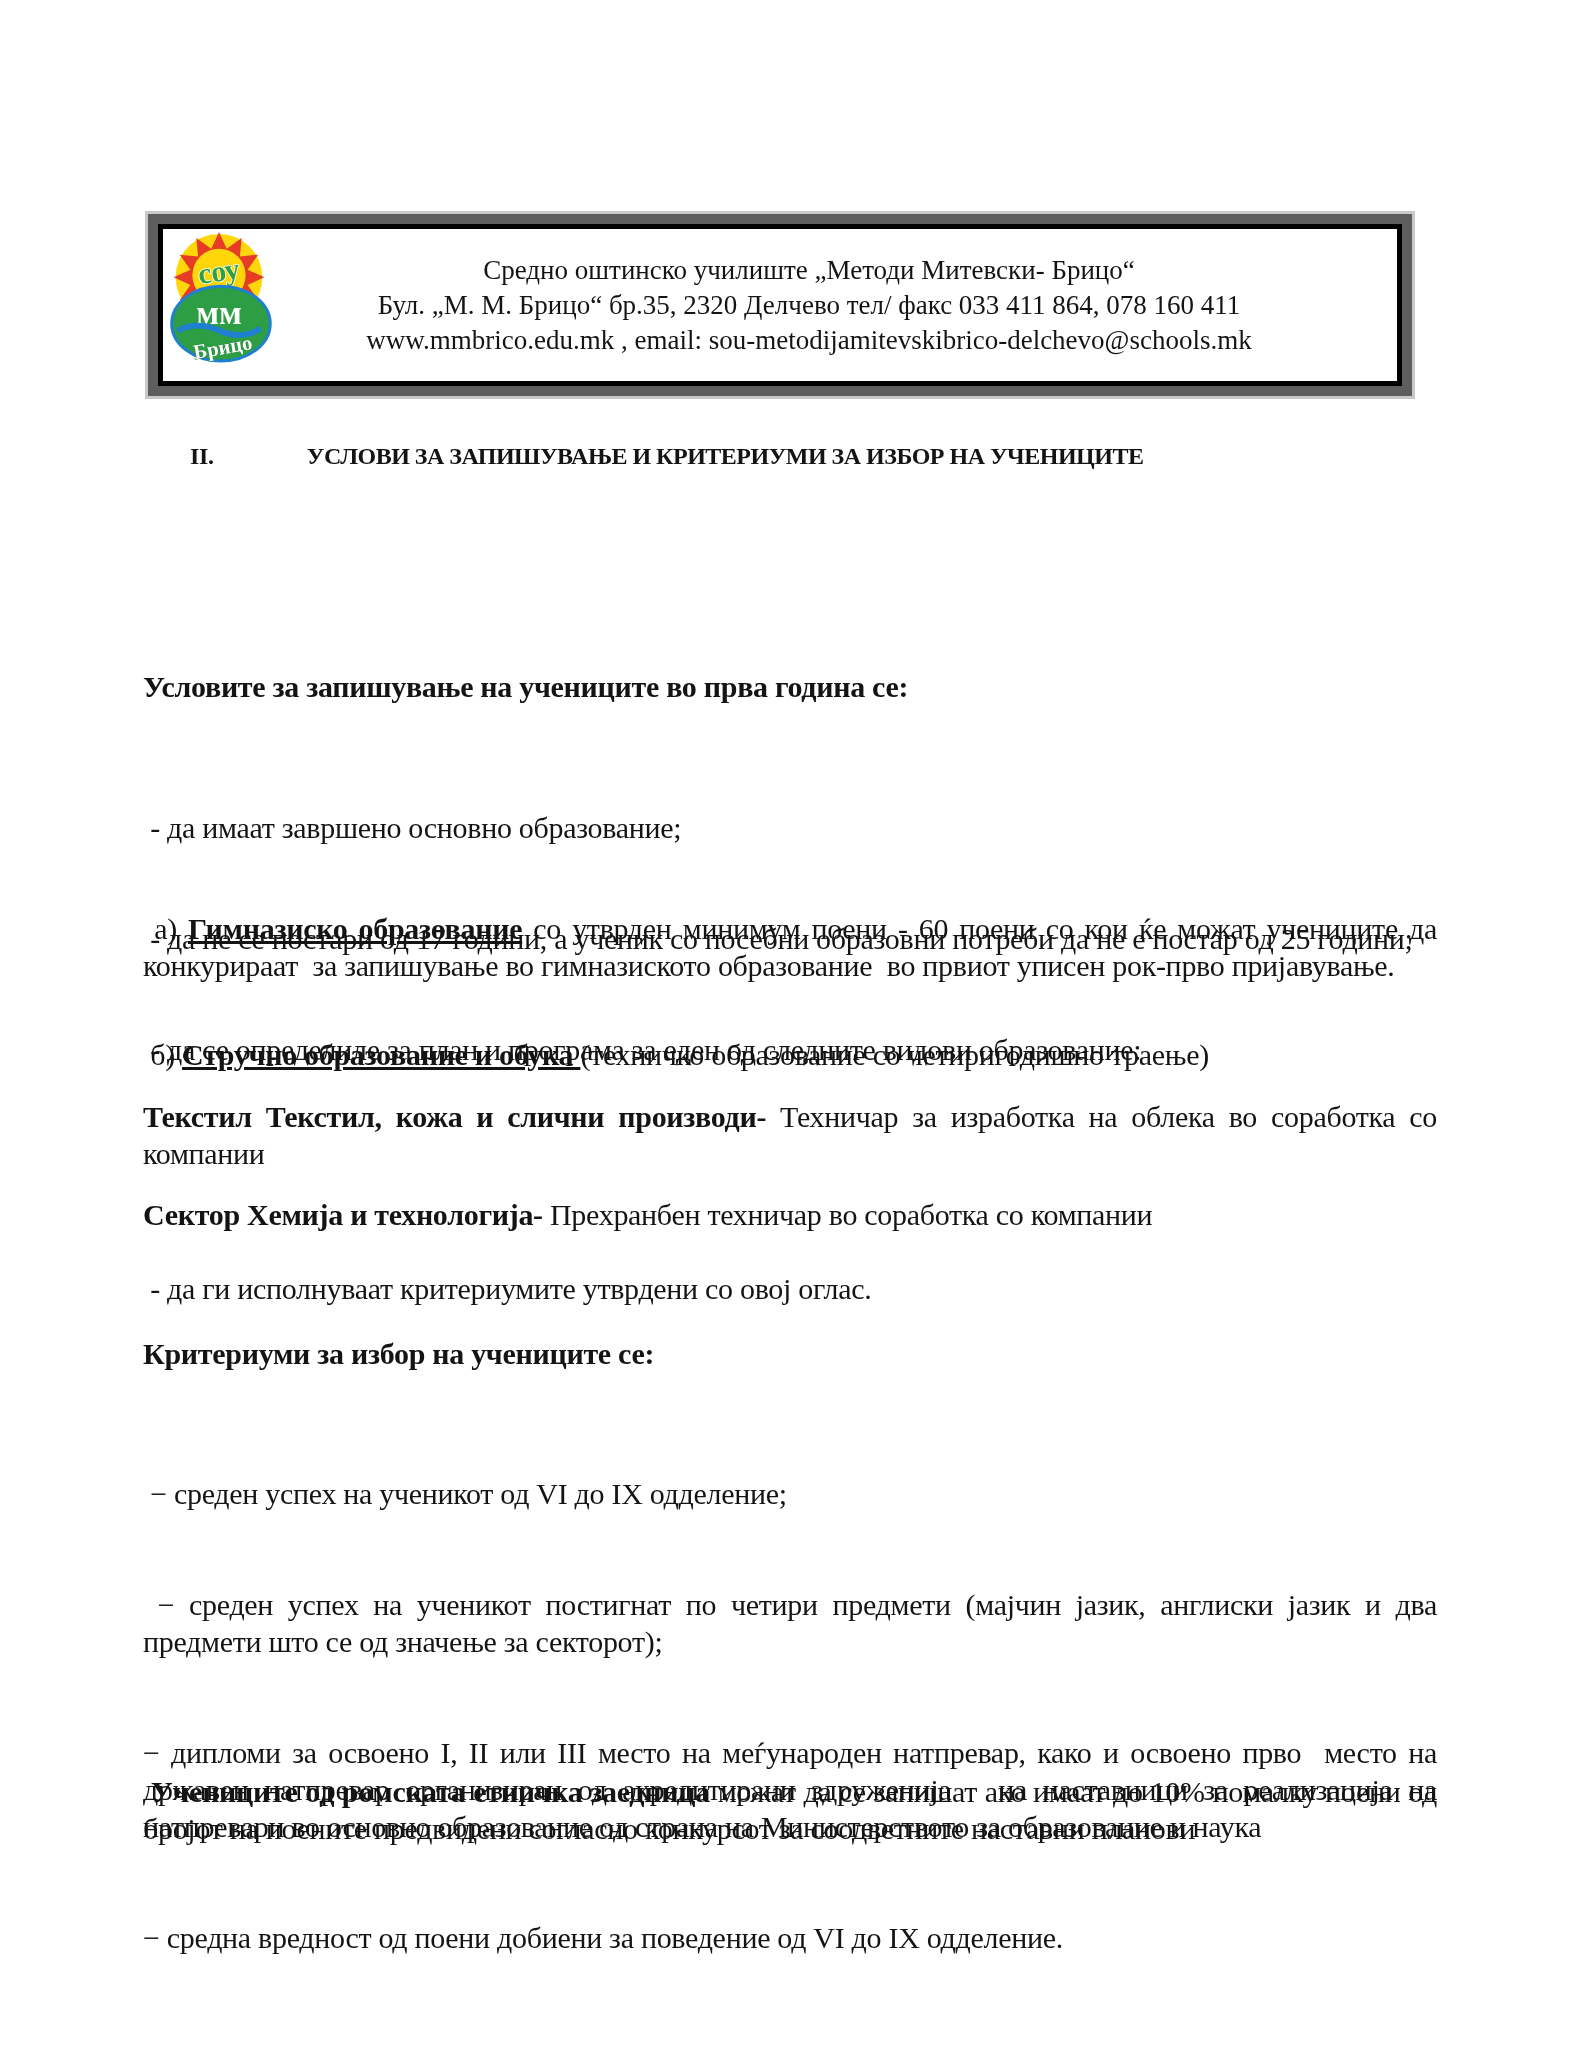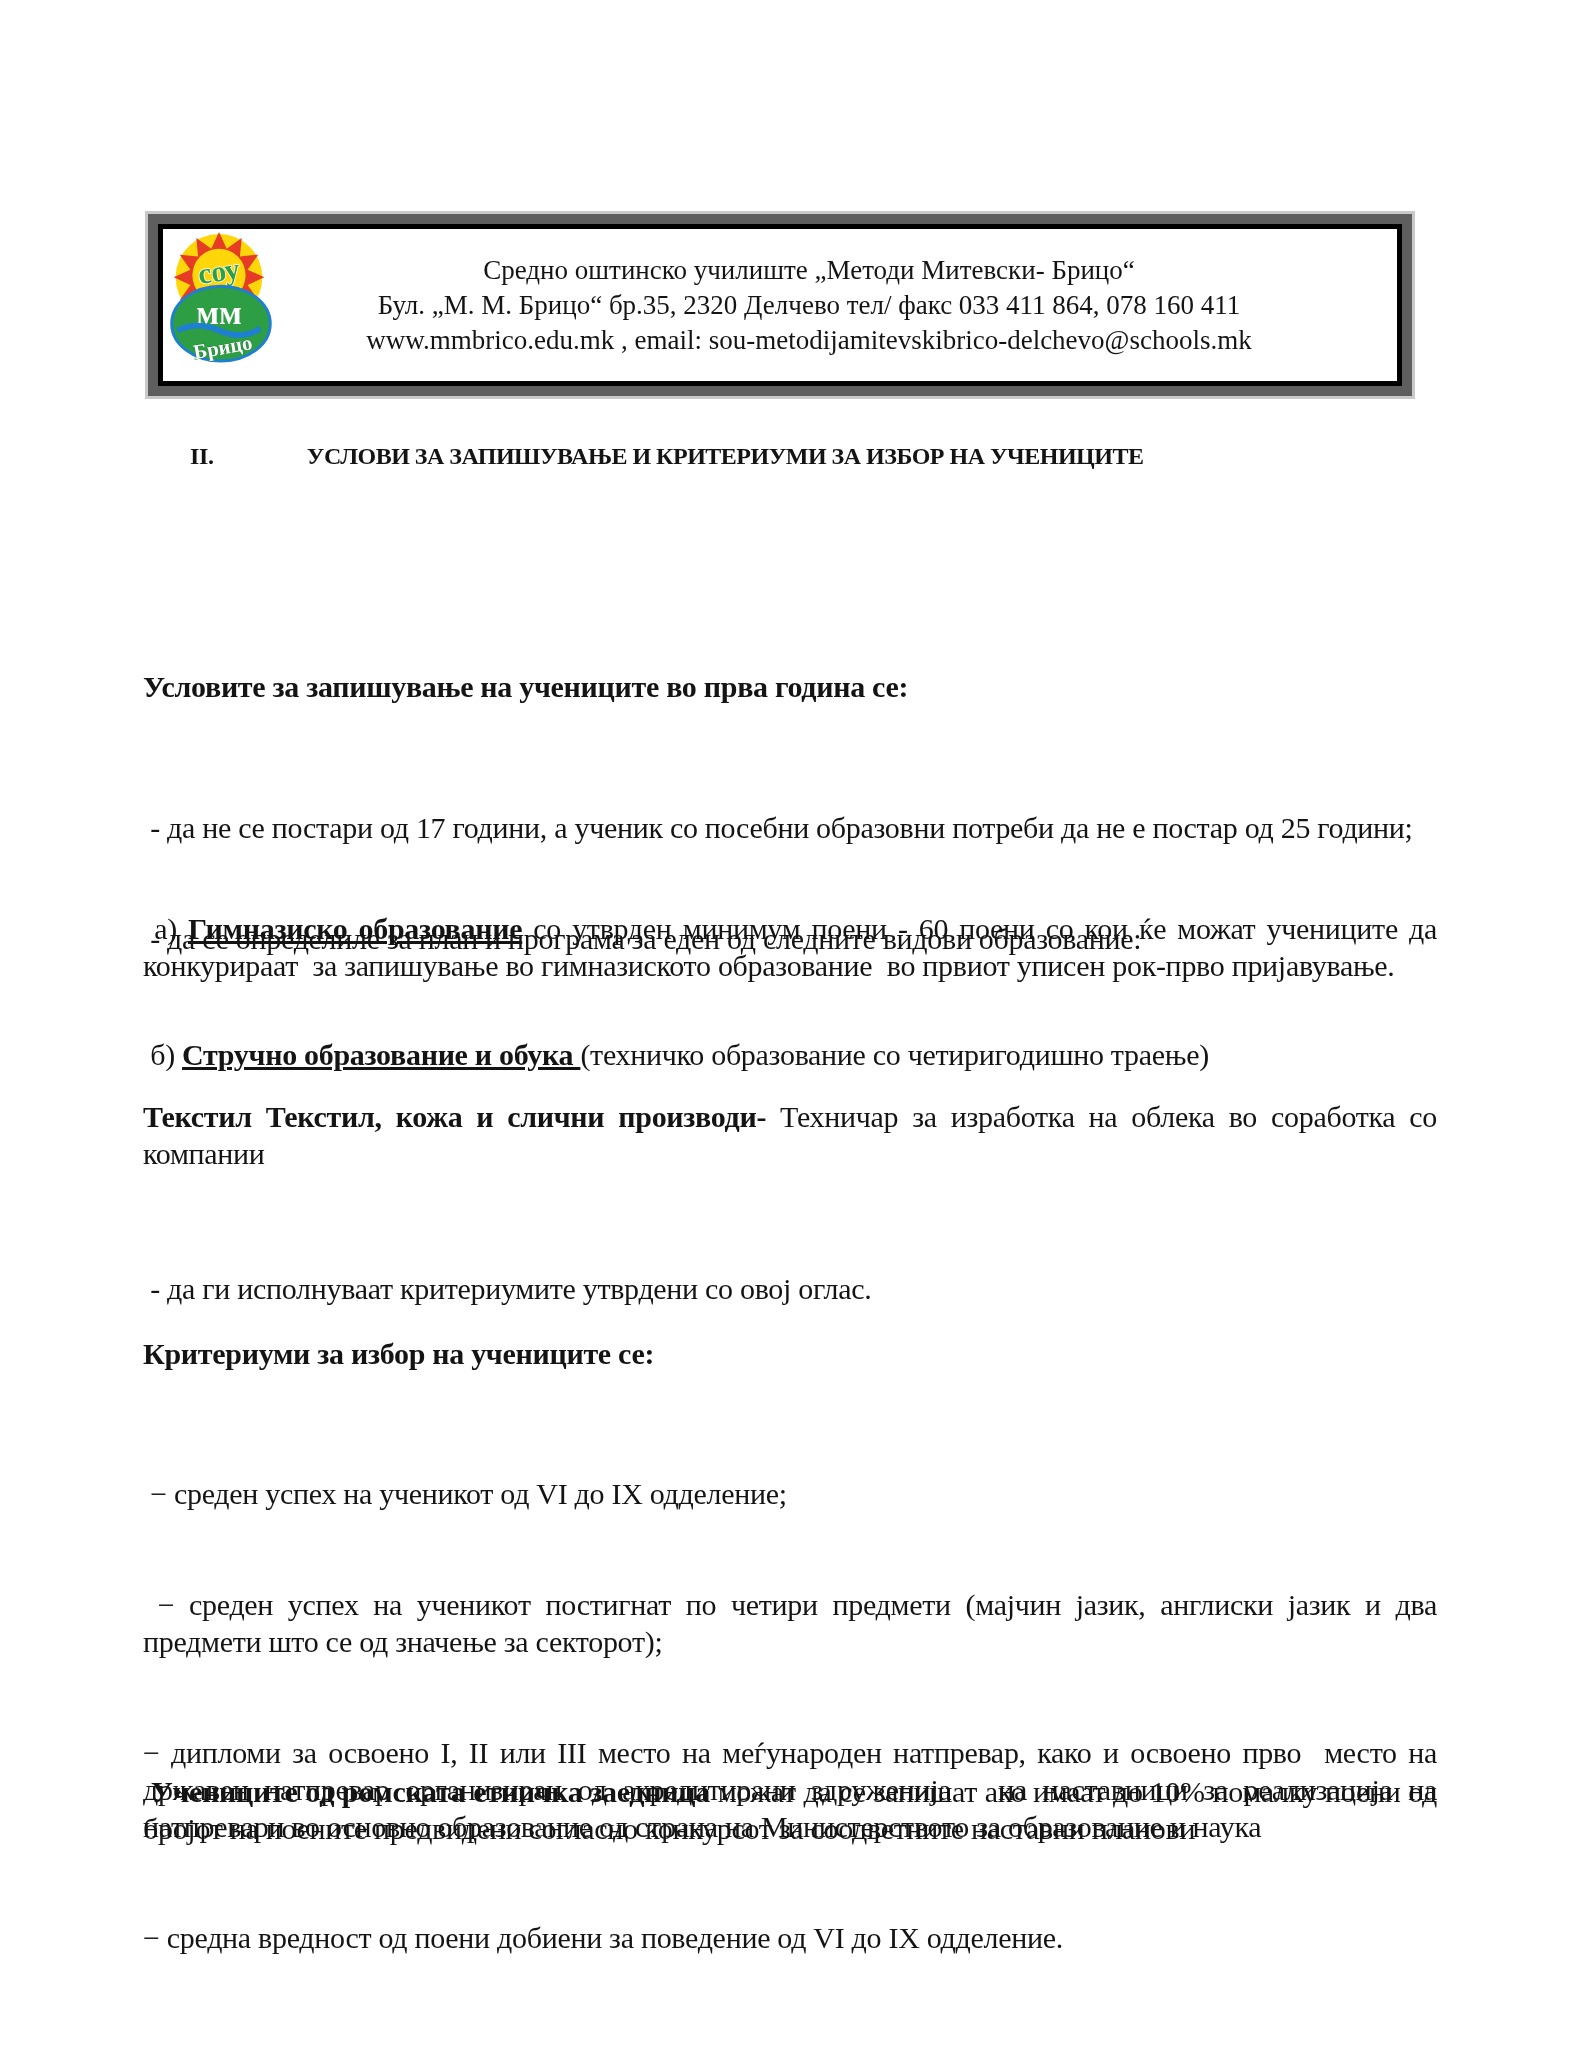--- a/index.html
+++ b/index.html
@@ -70,30 +70,32 @@
   </svg>
 
   <div class="blk sec-head" style="top:438px;">
     <span class="num">II.</span><span class="ttl">УСЛОВИ ЗА ЗАПИШУВАЊЕ И КРИТЕРИУМИ ЗА ИЗБОР НА УЧЕНИЦИТЕ</span>
   </div>
 
 
   <div class="blk bold" style="top:668px;">Условите за запишување на учениците во прва година се:</div>
 
   <div class="blk" style="top:735px;">
+    <div class="just"> - да имаат завршено основно образование;</div>
     <div class="just"> - да не се постари од 17 години, а ученик со посебни образовни потреби да не е постар од 25 години;</div>
     <div class="just"> - да се определиле за план и програма за еден од следните видови образование:</div>
   </div>
 
   <div class="blk just" style="top:910px;"><span> а) </span><span class="bu">Гимназиско образование</span><span> со утврден минимум поени - 60 поени со кои ќе можат учениците да конкурираат  за запишување во гимназиското образование  во првиот уписен рок-прво пријавување.</span></div>
 
   <div class="blk" style="top:1036px;"><span> б) </span><span class="bu">Стручно образование и обука </span><span>(техничко образование со четиригодишно траење)</span></div>
 
   <div class="blk just" style="top:1098px;"><span class="bold">Текстил Текстил, кожа и слични производи-</span><span> Техничар за изработка на облека во соработка со компании</span></div>
 
+  <div class="blk" style="top:1196px;"><span class="bold">Сектор Хемија и технологија-</span><span> Прехранбен техничар во соработка со компании</span></div>
 
   <div class="blk" style="top:1270px;"> - да ги исполнуваат критериумите утврдени со овој оглас.</div>
 
   <div class="blk bold" style="top:1335px;">Критериуми за избор на учениците се:</div>
 
   <div class="blk" style="top:1401px;">
     <div> − среден успех на ученикот од VI до IX одделение;</div>
     <div class="just"> − среден успех на ученикот постигнат по четири предмети (мајчин јазик, англиски јазик и два предмети што се од значење за секторот);</div>
     <div class="just">− дипломи за освоено I, II или III место на меѓународен натпревар, како и освоено прво  место на државен натпревар организиран од акредитирани здруженија   на наставници за реализација на натпревари во основно образование од страна на Министерството за образование и наука</div>
     <div>− средна вредност од поени добиени за поведение од VI до IX одделение.</div>

